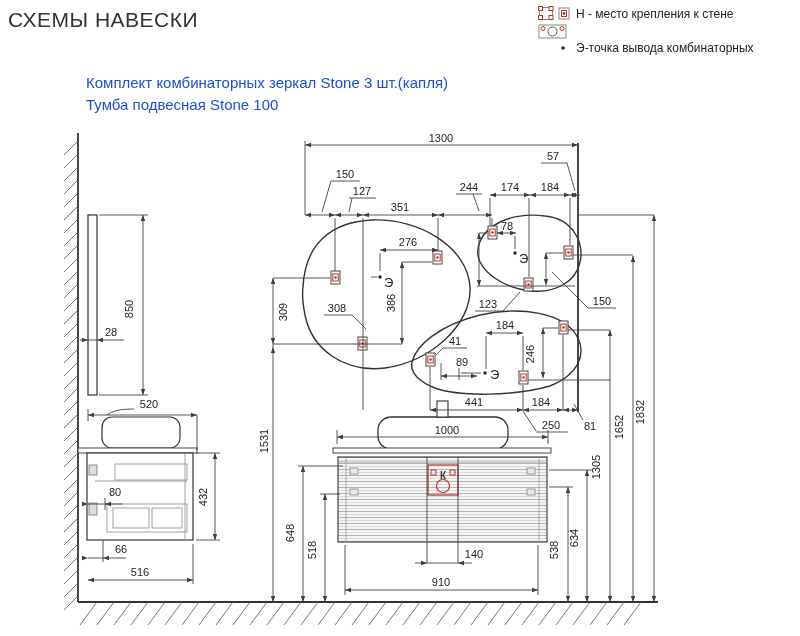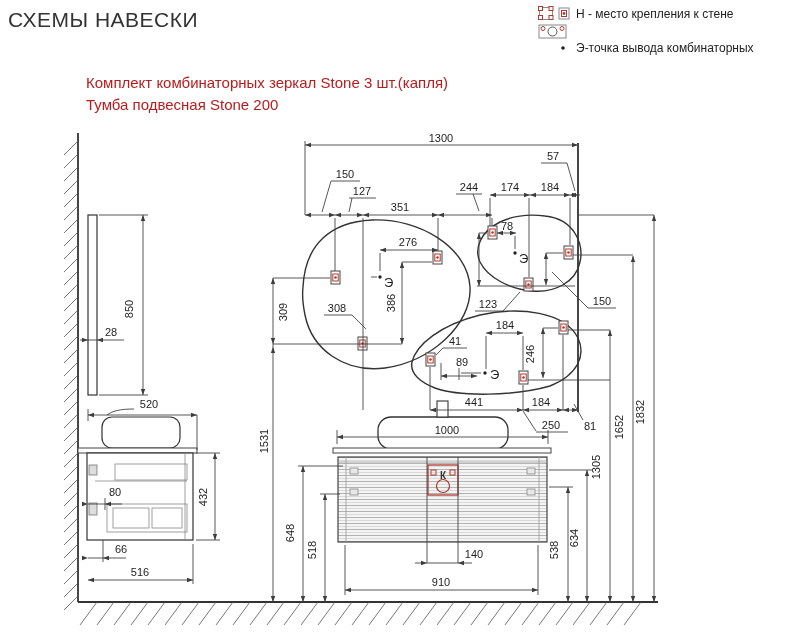--- a/index.html
+++ b/index.html
@@ -1,36 +1,36 @@
 <!DOCTYPE html>
 <html><head>
 <meta charset="utf-8">
 <style>
   html,body{margin:0;padding:0;background:#fff;}
   #page{position:relative;width:800px;height:636px;background:#fff;overflow:hidden;
         font-family:"Liberation Sans",sans-serif;color:#222;}
   #page-title{position:absolute;left:8px;top:8px;font-size:21px;letter-spacing:.5px;color:#333;}
-  #subtitle{position:absolute;left:86px;top:72px;font-size:15px;line-height:22px;color:#b91c1c;}
+  #subtitle{position:absolute;left:86px;top:72px;font-size:15px;line-height:22px;color:#1d4ed8;}
   #legend{position:absolute;left:538px;top:5px;font-size:12px;color:#222;}
   .legend-row{display:flex;align-items:center;height:17px;}
   .legend-icons{width:38px;display:flex;align-items:center;gap:3px;justify-content:flex-start;}
   .legend-label{white-space:nowrap;}
   svg text{font-family:"Liberation Sans",sans-serif;font-size:11px;fill:#1e1e1e;}
   svg .rot{font-size:11px;}
 </style>
 </head>
 <body>
 
 <div id="page">
 
   <div id="page-title">СХЕМЫ НАВЕСКИ</div>
 
   <div id="subtitle">
     <div>Комплект комбинаторных зеркал Stone 3 шт.(капля)</div>
-    <div>Тумба подвесная Stone 200</div>
+    <div>Тумба подвесная Stone 100</div>
   </div>
 
   <div id="legend">
     <div class="legend-row">
       <span class="legend-icons">
         <svg width="17" height="16">
           <rect x="1.5" y="1.5" width="13" height="12" fill="none" stroke="#888" stroke-width="1"></rect>
           <rect x="0.5" y="0.5" width="4" height="4" fill="#fff" stroke="#b03a2e"></rect>
           <rect x="11" y="0.5" width="4" height="4" fill="#fff" stroke="#b03a2e"></rect>
           <rect x="0.5" y="9.5" width="4" height="4" fill="#fff" stroke="#b03a2e"></rect>

